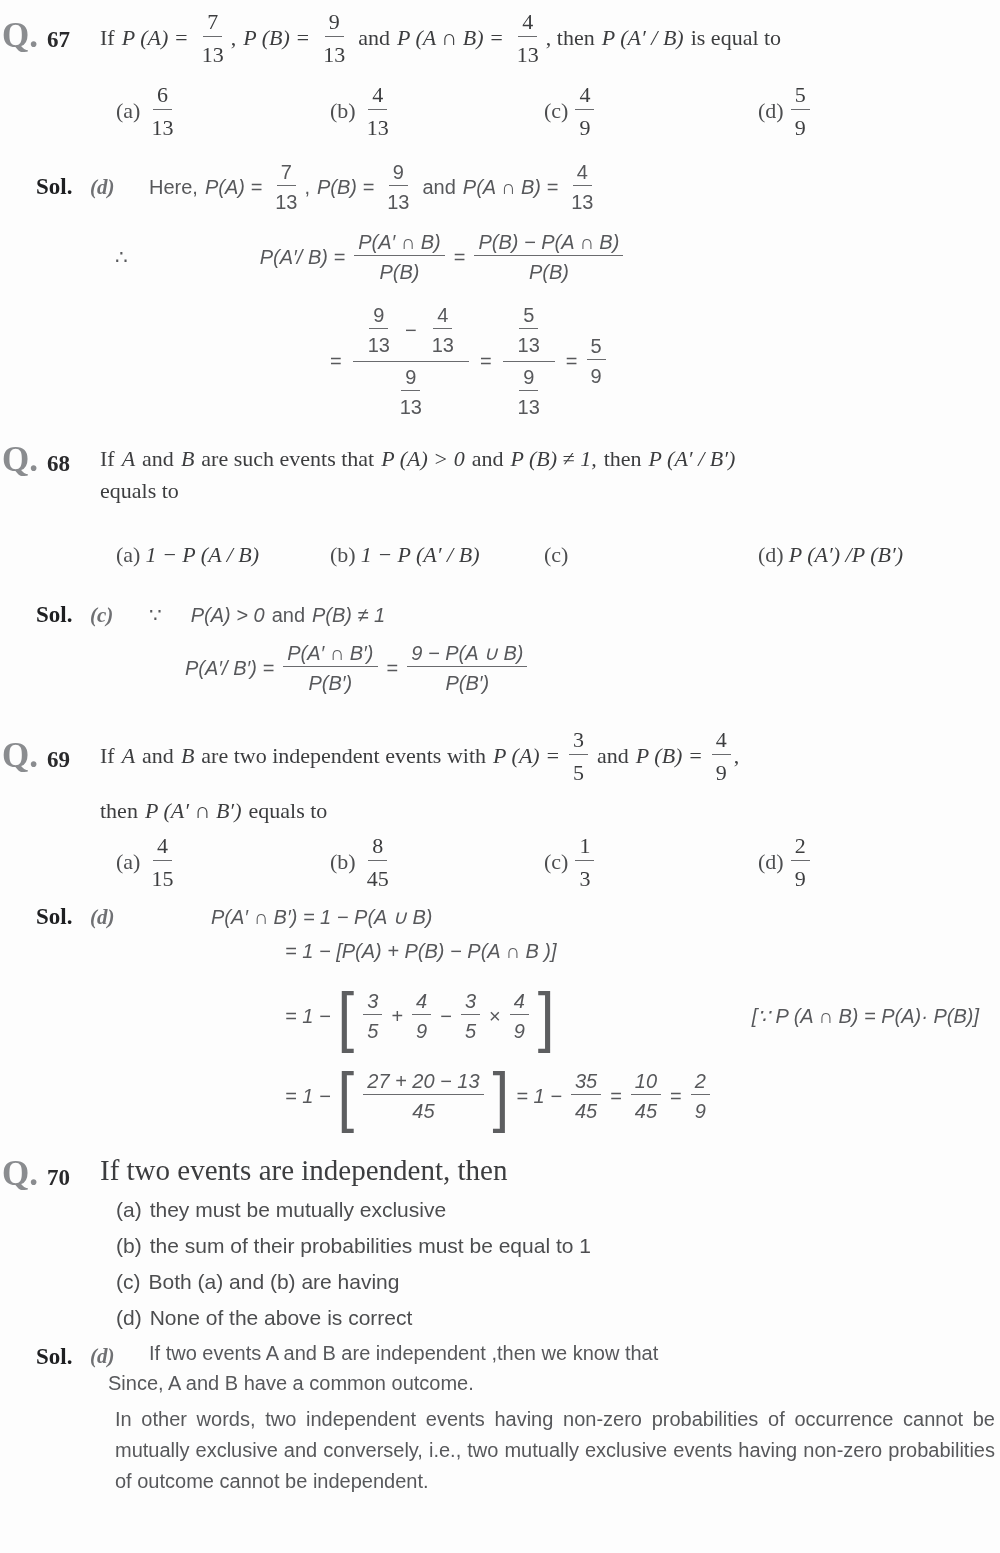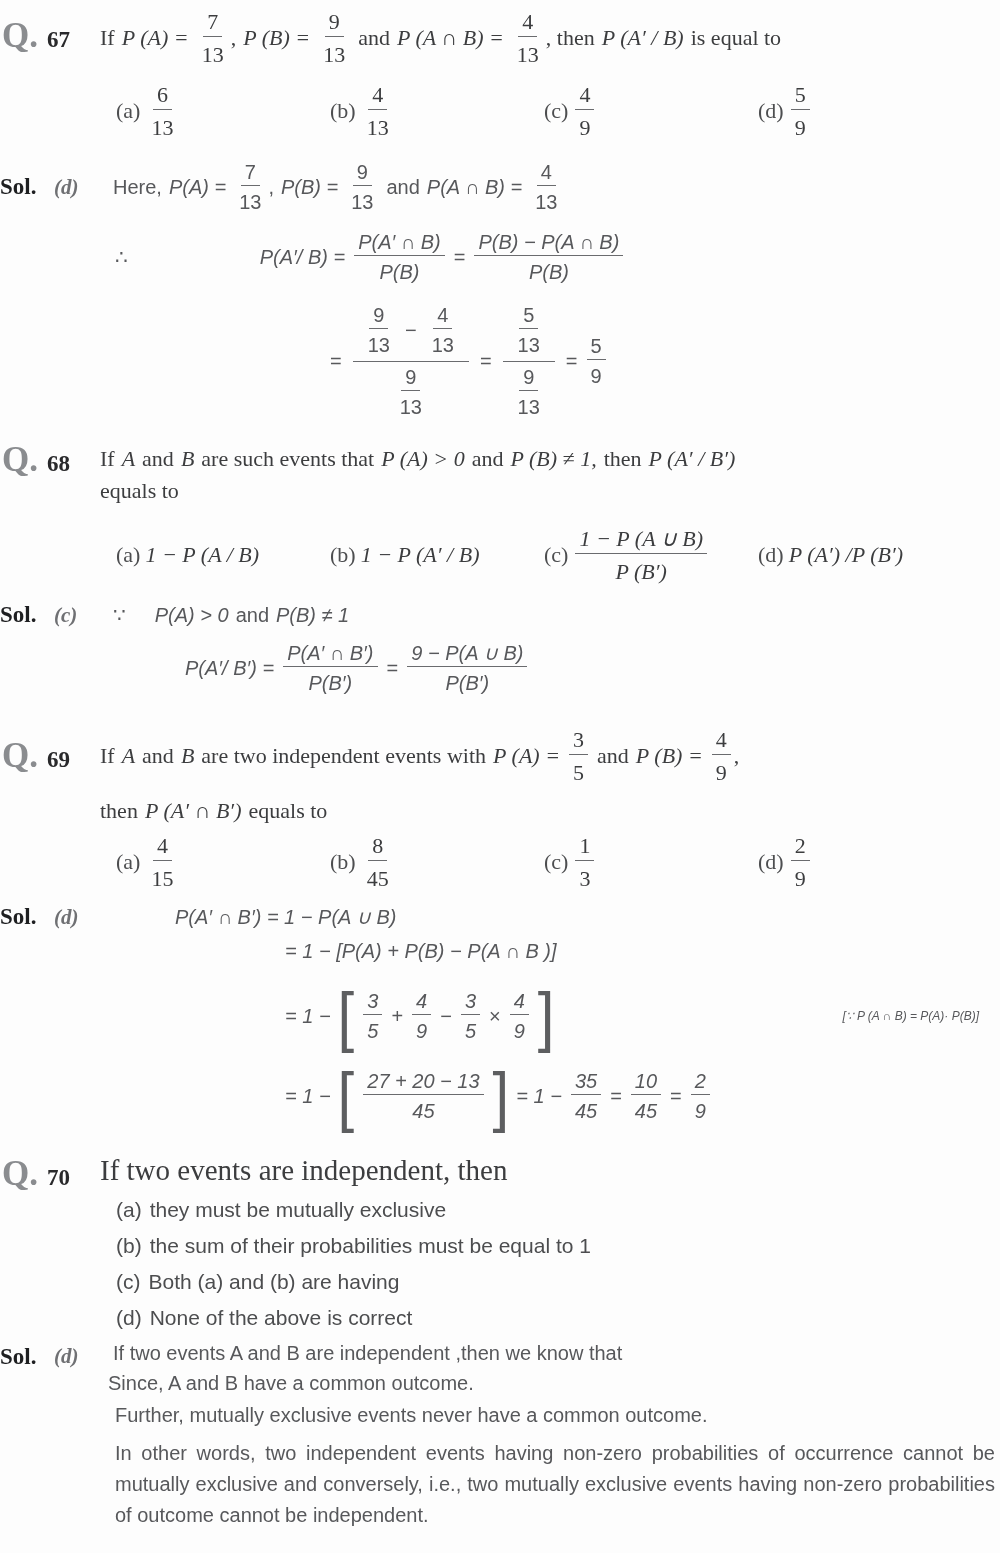--- a/index.html
+++ b/index.html
@@ -36,32 +36,32 @@
   .bigfrac .bf-den { display: flex; justify-content: center; padding-top: 5px; }
 
   
   .optrow { display: flex; margin-left: 116px; }
   .opt { width: 214px; display: flex; align-items: center; gap: 5px; }
   .olabel { color: #4d4e50; }
 
   
   .solblock { position: relative; }
   .sol-first { display: flex; align-items: center; }
-  .sol-label { width: 54px; font-family: "Liberation Serif", serif; font-weight: 700; font-size: 23px; color: #1e1f21; flex: none; }
+  .sol-label { width: 54px; font-family: "Liberation Serif", serif; font-weight: 700; font-size: 23px; color: #1e1f21; flex: none; margin-left: 36px; }
   .sol-ans   { width: 59px; font-family: "Liberation Serif", serif; font-style: italic; font-weight: 700; font-size: 21px; color: #6f7073; flex: none; }
   .sol-top   { align-items: flex-start; }
   .sol-top .sol-label, .sol-top .sol-ans { padding-top: 2px; }
 
   .sansline { font-family: "Liberation Sans", sans-serif; font-size: 20px; color: #57585b; }
   .srm { font-style: normal; }
   .sm  { font-style: italic; }
   .sym { font-style: normal; color: #57585b; }
 
   .bracket { font-family: "Liberation Sans", sans-serif; font-weight: 300; font-size: 60px; color: #5d5e60; line-height: 0.85; transform: scaleY(1.12); }
-  .note { position: absolute; right: 6px; top: 50%; transform: translateY(-50%); font-style: italic; font-size: 12px; color: #57585b; white-space: nowrap; }
+  .note { position: absolute; right: 6px; top: 50%; transform: translateY(-50%); font-style: italic; font-size: 20px; color: #57585b; white-space: nowrap; }
 
   .q70opt { display: flex; gap: 8px; font-size: 21px; color: #4c4d4f; line-height: 36px; }
   .q70opt .olabel { flex: none; }
 
   .para { font-size: 20px; line-height: 31px; color: #57585b; width: 880px; text-align: justify; }
   .centerline { text-align: center; width: 860px; margin-left: 115px; }
 </style>
 </head>
 <body>
 
@@ -237,24 +237,20 @@
       <div class="opt">
         <span class="olabel">(a)</span>
         <span class="m">1 − P (A / B)</span>
       </div>
       <div class="opt">
         <span class="olabel">(b)</span>
         <span class="m">1 − P (A′ / B)</span>
       </div>
       <div class="opt">
         <span class="olabel">(c)</span>
-        <span class="frac m">
-            <span class="fn">1 − P (A ∪ B)</span>
-            <span class="fd">P (B′)</span>
-          </span>
       </div>
       <div class="opt">
         <span class="olabel">(d)</span>
         <span class="m">P (A′) /P (B′)</span>
       </div>
     </div>
   </div>
 
   <div class="solblock" style="margin-top:10px;">
     <div class="sol-first" style="height:30px;">
@@ -440,21 +436,18 @@
     <div class="sol-first sol-top" style="height:30px;">
       <span class="sol-label">Sol.</span>
       <span class="sol-ans">(d)</span>
       <div class="sansline">
         <span class="srm">If two events A and B are independent ,then we know that</span>
       </div>
     </div>
     <div class="sansline" style="margin-left:108px; height:32px;">
       <span class="srm">Since, A and B have a common outcome.</span>
     </div>
-    <div class="sansline" style="margin-left:115px; height:34px;">
-      <span class="srm">Further, mutually exclusive  events never have a common outcome.</span>
-    </div>
     <div class="para" style="margin-left:115px;">
       <span>In other words, two independent events having non-zero probabilities of occurrence cannot be mutually exclusive and conversely, i.e., two mutually exclusive events having non-zero probabilities of outcome cannot be independent.</span>
     </div>
   </div>
 
 </div>
 
 </body></html>

